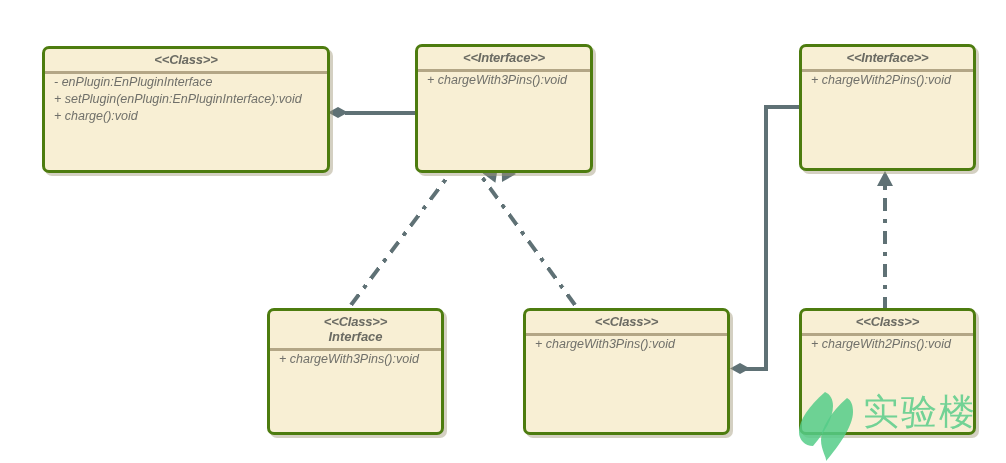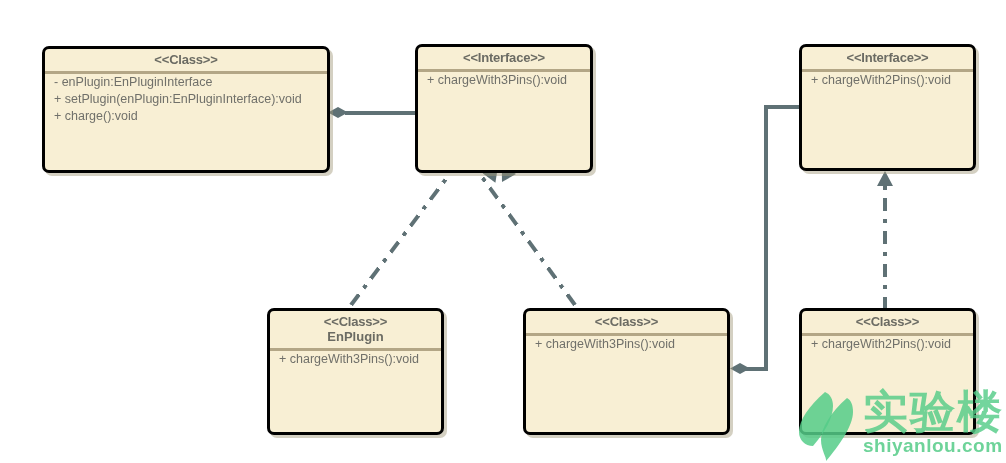--- a/index.html
+++ b/index.html
@@ -14,25 +14,26 @@
     position: relative;
     width: 1006px;
     height: 463px;
     background: #ffffff;
     overflow: hidden;
   }
   .uml-box {
     position: absolute;
     box-sizing: border-box;
     background: #f8efd4;
-    border: 3px solid #000000;
+    border: 3px solid #4d7c0f;
     border-radius: 7px;
     box-shadow: 3px 3px 0 rgba(160,150,120,0.45);
     display: flex;
     flex-direction: column;
+    font-style: italic;
   }
   .uml-header {
     box-sizing: border-box;
     border-bottom: 3px solid #b3a686;
     padding: 3px 4px 4px 4px;
     text-align: center;
     color: #6b6b63;
     font-weight: bold;
     font-size: 13px;
     line-height: 15px;
@@ -99,23 +100,23 @@
     left: 795px;
     top: 388px;
     width: 211px;
     height: 75px;
     pointer-events: none;
   }
   #wm-text {
     position: absolute;
     left: 68px;
     top: 0px;
-    font-size: 45px;
+    font-size: 36px;
     line-height: 47px;
-    font-weight: bold;
+    font-weight: normal;
     color: #55cc88;
     opacity: 0.82;
     letter-spacing: 2px;
     white-space: nowrap;
   }
   #wm-sub {
     position: absolute;
     left: 68px;
     top: 48px;
     font-size: 19px;
@@ -175,21 +176,21 @@
       <span class="uml-stereotype">&lt;&lt;Interface&gt;&gt;</span>
     </div>
     <div class="uml-body">
       <div class="uml-member">+ chargeWith2Pins():void</div>
     </div>
   </div>
 
   <div class="uml-box" style="left:267px; top:308px; width:177px; height:127px;">
     <div class="uml-header">
       <span class="uml-stereotype">&lt;&lt;Class&gt;&gt;</span>
-      <span class="uml-name">EnPlugin</span>
+      <span class="uml-name">Interface</span>
     </div>
     <div class="uml-body">
       <div class="uml-member">+ chargeWith3Pins():void</div>
     </div>
   </div>
 
   <div class="uml-box" style="left:523px; top:308px; width:207px; height:127px;">
     <div class="uml-header">
       <span class="uml-stereotype">&lt;&lt;Class&gt;&gt;</span>
     </div>
@@ -206,16 +207,15 @@
       <div class="uml-member">+ chargeWith2Pins():void</div>
     </div>
   </div>
 
   <div id="watermark">
     <svg id="wm-logo" width="62" height="72" viewBox="0 0 62 72">
       <path d="M30 2 C14 16 4 30 4 42 C4 50 10 56 18 56 L18 56 C30 42 38 28 38 16 C38 9 35 4 30 2 Z" fill="#55cc88" opacity="0.85"></path>
       <path d="M52 8 C36 22 26 38 26 50 C26 60 32 68 31 71 C44 56 58 36 58 22 C58 15 56 10 52 8 Z" fill="#55cc88" opacity="0.85"></path>
     </svg>
     <div id="wm-text">实验楼</div>
-    <div id="wm-sub">shiyanlou.com</div>
   </div>
 
 </div>
 
 </body></html>

